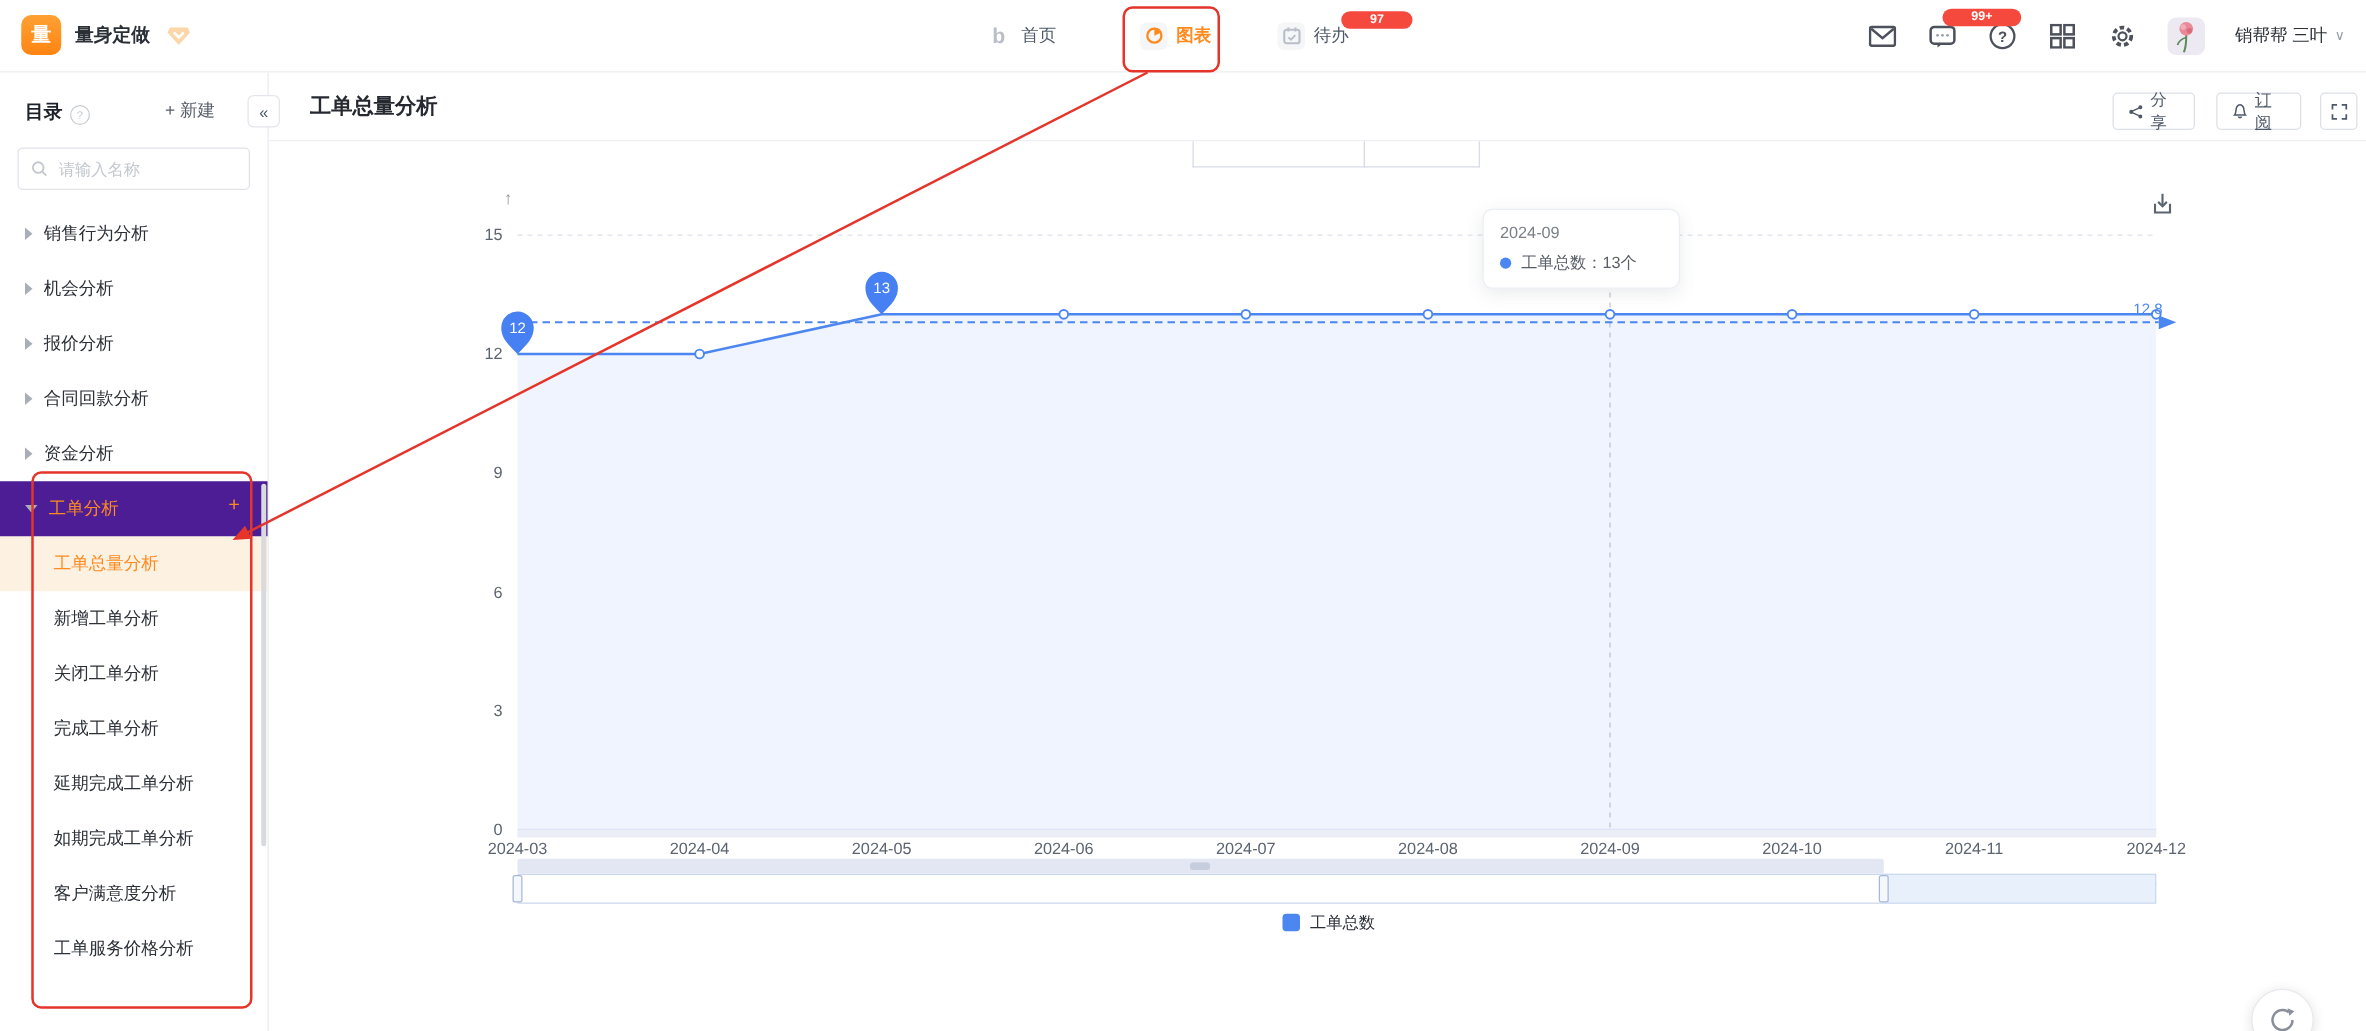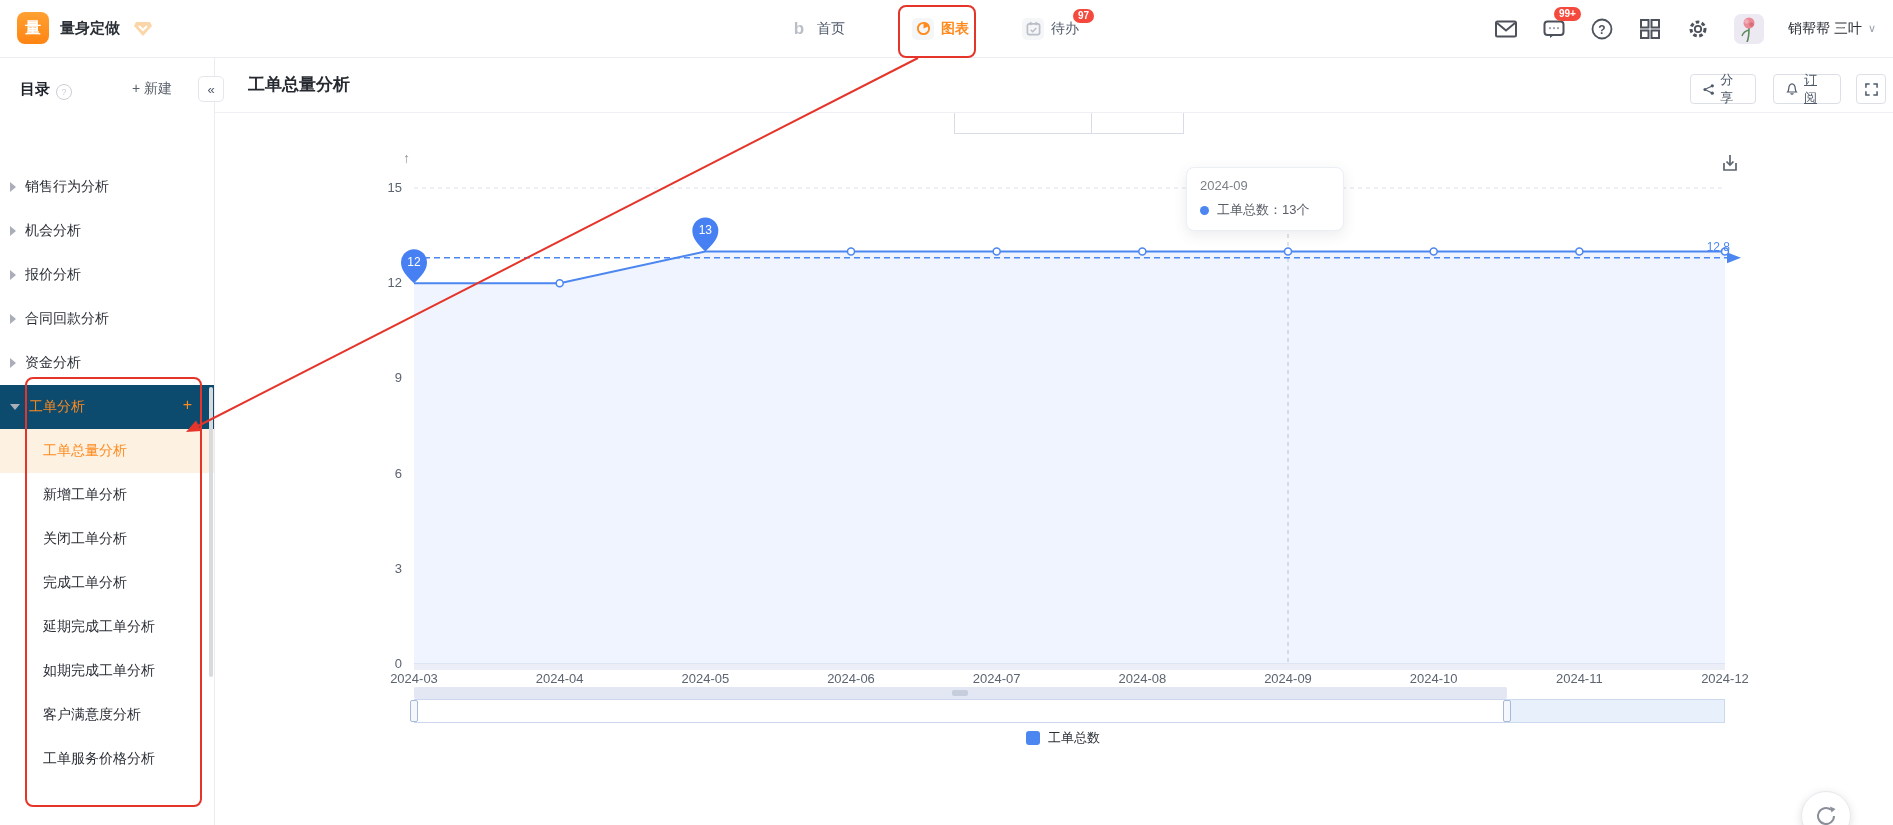--- a/index.html
+++ b/index.html
@@ -6,40 +6,40 @@
   body{width:1893px;height:825px;overflow:hidden;font-family:"Liberation Sans","DejaVu Sans",sans-serif;background:#fff;color:#333;}
   #app{position:relative;width:1893px;height:825px;}
   
   #topbar{position:absolute;left:0;top:0;width:1893px;height:57px;background:#fff;border-bottom:1px solid #ecedf0;z-index:30;}
   #logo{position:absolute;left:17px;top:12px;width:32px;height:32px;border-radius:8px;background:linear-gradient(180deg,#ffa133,#ff8412);color:#fff;font-size:16px;font-weight:bold;display:flex;align-items:center;justify-content:center;}
   #workspace{position:absolute;left:60px;top:0;height:57px;display:flex;align-items:center;font-size:15px;font-weight:bold;color:#2b2f36;}
   #vip{position:absolute;left:133px;top:21px;}
   .navitem{position:absolute;top:0;height:57px;display:flex;align-items:center;gap:7px;font-size:14px;color:#4e5969;cursor:pointer;}
   .navitem .ic{width:22px;height:22px;border-radius:5px;background:#f5f6f8;display:flex;align-items:center;justify-content:center;}
   .navitem.active{color:#ff8a1e;font-weight:bold;}
-  .badge{position:absolute;background:#f5493d;color:#fff;border-radius:9px;font-size:10px;line-height:14px;padding:0 5px;font-weight:bold;z-index:5;}
+  .badge{position:absolute;background:#f5493d;color:#fff;border-radius:9px;font-size:10px;line-height:14px;padding:0 23px;font-weight:bold;z-index:5;}
   #topicons{position:absolute;left:1494px;top:0;height:57px;display:flex;align-items:center;gap:24px;}
   .tico{width:24px;height:24px;display:flex;align-items:center;justify-content:center;position:relative;cursor:pointer;}
   #avatar{width:30px;height:30px;border-radius:7px;background:#ece9f2;display:flex;align-items:center;justify-content:center;overflow:hidden;cursor:pointer;}
   #username{font-size:14px;color:#2b2f36;display:flex;align-items:center;gap:6px;cursor:pointer;}
   .chev{color:#9aa0aa;font-size:11px;}
   
   #sidebar{position:absolute;left:0;top:57px;width:214px;height:768px;background:#fff;border-right:1px solid #eaecef;z-index:10;}
   #side-head{position:absolute;left:0;top:20px;width:214px;height:28px;}
   #side-title{position:absolute;left:20px;top:3px;font-size:15px;font-weight:bold;color:#1d2129;}
   #side-help{position:absolute;left:56px;top:7px;width:14px;height:14px;border-radius:50%;border:1px solid #c9cdd4;color:#c9cdd4;font-size:9px;display:flex;align-items:center;justify-content:center;}
   #side-new{position:absolute;left:132px;top:3px;font-size:14px;color:#595f69;cursor:pointer;}
   #collapse-btn{position:absolute;left:198px;top:76px;width:24px;height:24px;background:#fff;border:1px solid #e5e6eb;border-radius:5px;color:#4e5969;font-size:13px;display:flex;align-items:center;justify-content:center;z-index:12;cursor:pointer;}
   #side-search{position:absolute;left:14px;top:61px;width:186px;height:34px;border:1px solid #e0e2e8;border-radius:4px;display:flex;align-items:center;box-sizing:border-box;padding:0 10px;gap:7px;}
   #side-search input{border:none;outline:none;width:140px;font-size:13px;color:#333;font-family:inherit;}
   #side-search input::placeholder{color:#c3c7cf;}
   #sidebar-menu{position:absolute;left:0;top:108px;width:214px;}
-  .side-row{height:44px;display:flex;align-items:center;padding-left:10px;font-size:14px;color:#2b2f36;cursor:pointer;position:relative;}
+  .side-row{height:44px;display:flex;align-items:center;padding-left:20px;font-size:14px;color:#2b2f36;cursor:pointer;position:relative;}
   .side-row .side-label{margin-left:9px;}
-  .side-row.active-parent{background:#0c4a6e;color:#ff8a1e;}
+  .side-row.active-parent{background:#4c1d95;color:#ff8a1e;}
   .side-row .plus{position:absolute;right:22px;top:11px;color:#ff8a1e;font-size:16px;}
   .tri{width:0;height:0;border-top:5px solid transparent;border-bottom:5px solid transparent;border-left:6px solid #a9aeb8;}
   .tri.down{border-left:5px solid transparent;border-right:5px solid transparent;border-top:6px solid #a9aeb8;border-bottom:none;}
   .side-child{height:44px;display:flex;align-items:center;padding-left:43px;font-size:14px;color:#2b2f36;cursor:pointer;}
   .side-child.active{background:#fdf1e2;color:#ff8a1e;}
   #side-scrollthumb{position:absolute;left:209px;top:330px;width:4px;height:290px;border-radius:2px;background:#d8dade;z-index:11;}
   
   #pagehead{position:absolute;left:215px;top:57px;width:1678px;height:55px;background:#fff;border-bottom:1px solid #eef0f3;z-index:8;}
   #page-title{position:absolute;left:33px;top:16px;font-size:17px;font-weight:bold;color:#262a30;}
   .hbtn{position:absolute;top:17px;height:30px;border:1px solid #dcdfe6;border-radius:4px;background:#fff;display:flex;align-items:center;gap:6px;padding:0 12px;font-size:13px;color:#4e5969;box-sizing:border-box;cursor:pointer;}
@@ -161,20 +161,27 @@
         <span class="chev">∨</span>
       </div>
     </div>
   </div>
 
   <div id="sidebar">
     <div id="side-head">
       <span id="side-title">目录</span>
       <span id="side-help">?</span>
       <span id="side-new">+ 新建</span>
+    </div>
+    <div id="side-search">
+      <svg width="14" height="14" viewBox="0 0 14 14">
+          <circle cx="6" cy="6" r="4.6" fill="none" stroke="#c3c7cf" stroke-width="1.6"></circle>
+          <line x1="9.5" y1="9.5" x2="13" y2="13" stroke="#c3c7cf" stroke-width="1.6"></line>
+        </svg>
+      <input type="text" placeholder="请输入名称" style="">
     </div>
     <div id="sidebar-menu">
         <div class="side-row">
           <span class="tri"></span>
           <span class="side-label">销售行为分析</span>
         </div>
         <div class="side-row">
           <span class="tri"></span>
           <span class="side-label">机会分析</span>
         </div>

